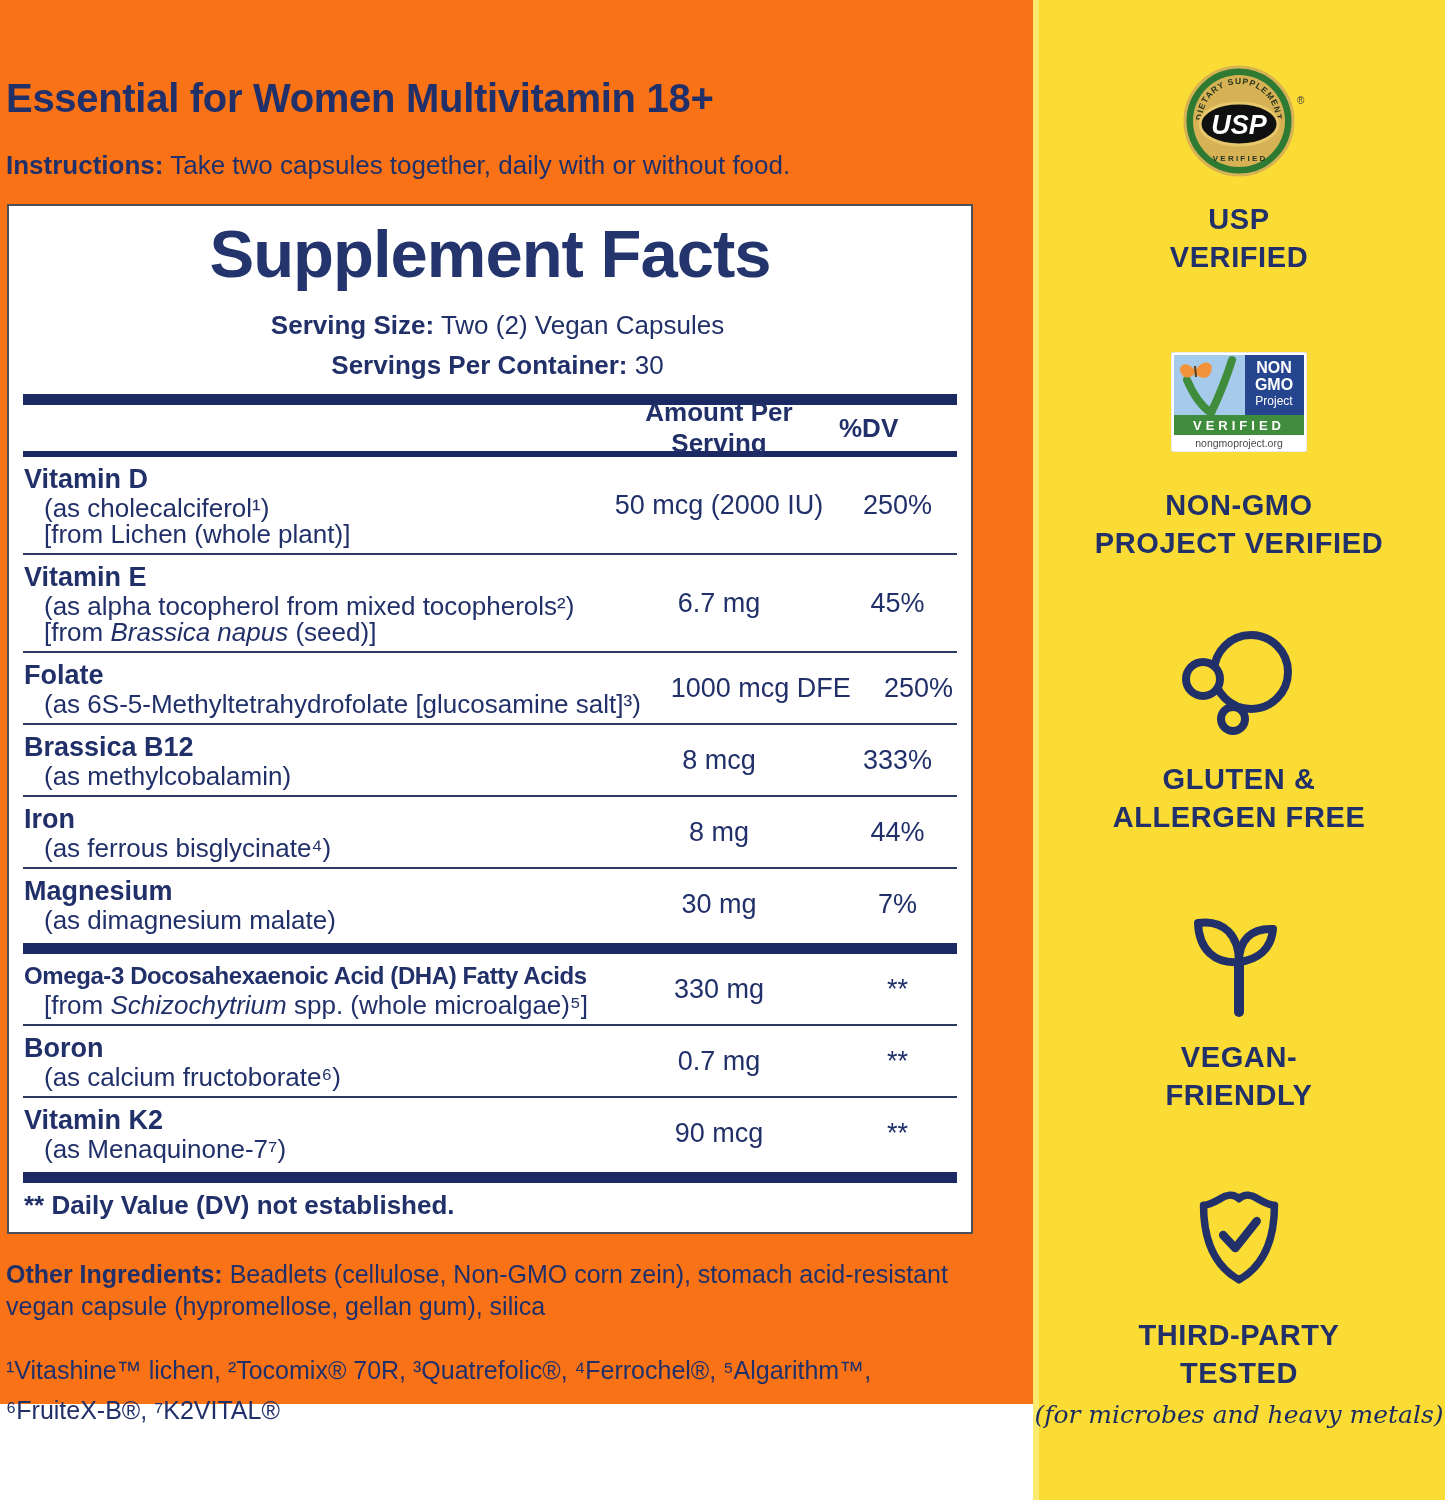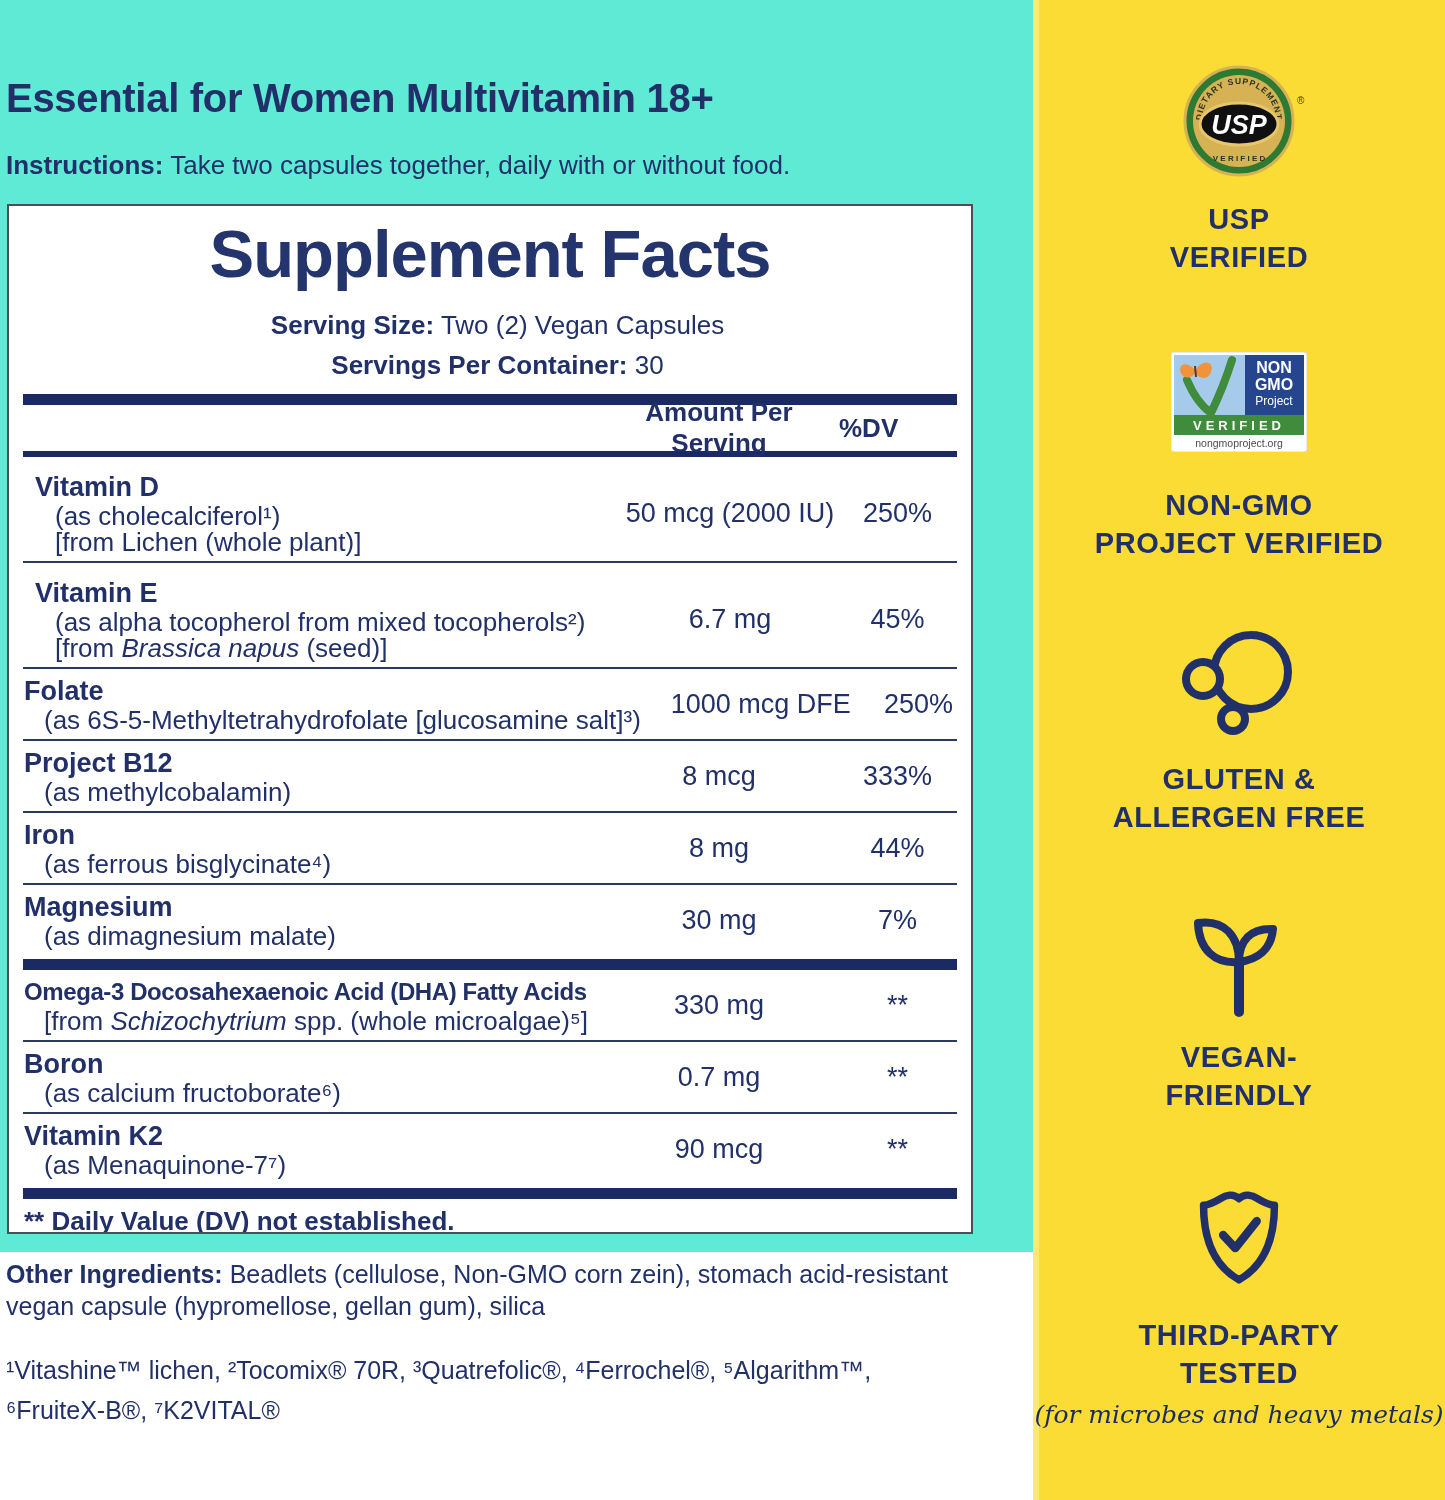--- a/index.html
+++ b/index.html
@@ -6,21 +6,21 @@
     --navy:#213069; --bar:#1c2a63; --yellow:#fbdc35; --yellow-edge:#fcea6e;
     --tborder:#4b5058; --rule:#2b3a5e;
     --usp-gold:#d6b254; --usp-green:#2f7a33; --usp-black:#101010;
     --ng-sky:#a6cbea; --ng-navy:#25468f; --ng-green:#3f8c3c; --bfly:#f2933b;
   }
   *{box-sizing:border-box; margin:0; padding:0;}
   html,body{width:1445px; height:1500px;}
   body{font-family:"Liberation Sans",sans-serif; background:#ffffff; color:var(--navy); position:relative; overflow:hidden;}
 
   
-  .main{position:absolute; left:0; top:0; width:1033px; height:1252px; background:#5eead4;}
+  .main{position:absolute; left:0; top:0; width:1033px; height:1404px; background:#f97316;}
   h1.title{position:absolute; left:6px; top:76px; font-size:40px; font-weight:bold; letter-spacing:-0.3px; color:var(--navy); white-space:nowrap;}
   .instructions{position:absolute; left:6px; top:150px; font-size:26px; color:var(--navy); white-space:nowrap;}
   .instructions b{font-weight:bold;}
 
   .sf-box{position:absolute; left:7px; top:204px; width:966px; height:1030px; border:2px solid var(--tborder); background:#fff; overflow:hidden;}
   .sf-title{margin-top:6px; text-align:center; font-size:67px; font-weight:bold; letter-spacing:-1px; line-height:84px; color:#24356e;}
   .serving{margin:12px 0 0 15px; font-size:26px; line-height:34px;text-align:center;}
   .serving + .serving{margin-top:6px;}
   .serving b{font-weight:bold;}
 
@@ -29,21 +29,21 @@
   .bar.med{height:6px;}
   .bar.mt{margin-top:12px;}
   .bar.mt2{margin-top:4px;}
 
   .sf-header{display:flex; align-items:center; height:46px; padding:0 15px; font-weight:bold; font-size:26px;border-radius:17px;}
   .sf-header .hspace{flex:0 0 575px;}
   .sf-header .hamt{flex:0 0 240px; text-align:center;}
   .sf-header .hdv{flex:1; text-align:left;}
 
   .sf-row{display:flex; align-items:center; padding:6px 15px;}
-  .sf-row.r2{padding:6px 26px;margin-top:8px;}
+  .sf-row.r2{padding:6px 15px;}
   .cell-name{flex:0 0 575px;}
   .nm{font-size:27px; font-weight:bold; line-height:32px; white-space:nowrap;}
   .sf-row.long .nm{font-size:24px; letter-spacing:-0.4px;}
   .sub{font-size:26px; line-height:26px; padding-left:20px; white-space:nowrap;}
   .sub i{font-style:italic;}
   .cell-amt{flex:0 0 240px; text-align:center; font-size:27px; font-weight:500;}
   .cell-dv{flex:1; text-align:center; font-size:27px; font-weight:500;}
   .rule{height:2px; background:var(--rule); margin:0 14px;}
 
   .sf-foot{padding:7px 15px 6px; font-size:26px; font-weight:bold; line-height:30px;}
@@ -115,21 +115,21 @@
         <div class="nm">Folate</div>
         <div class="sub"><span>(as 6S-5-Methyltetrahydrofolate [glucosamine salt]³)</span><i></i><span></span></div>
       </div>
       <div class="cell-amt">1000 mcg DFE</div>
       <div class="cell-dv">250%</div>
     </div>
     <div class="rule"></div>
 
     <div class="sf-row">
       <div class="cell-name">
-        <div class="nm">Project B12</div>
+        <div class="nm">Brassica B12</div>
         <div class="sub"><span>(as methylcobalamin)</span><i></i><span></span></div>
       </div>
       <div class="cell-amt">8 mcg</div>
       <div class="cell-dv">333%</div>
     </div>
     <div class="rule"></div>
 
     <div class="sf-row">
       <div class="cell-name">
         <div class="nm">Iron</div>

